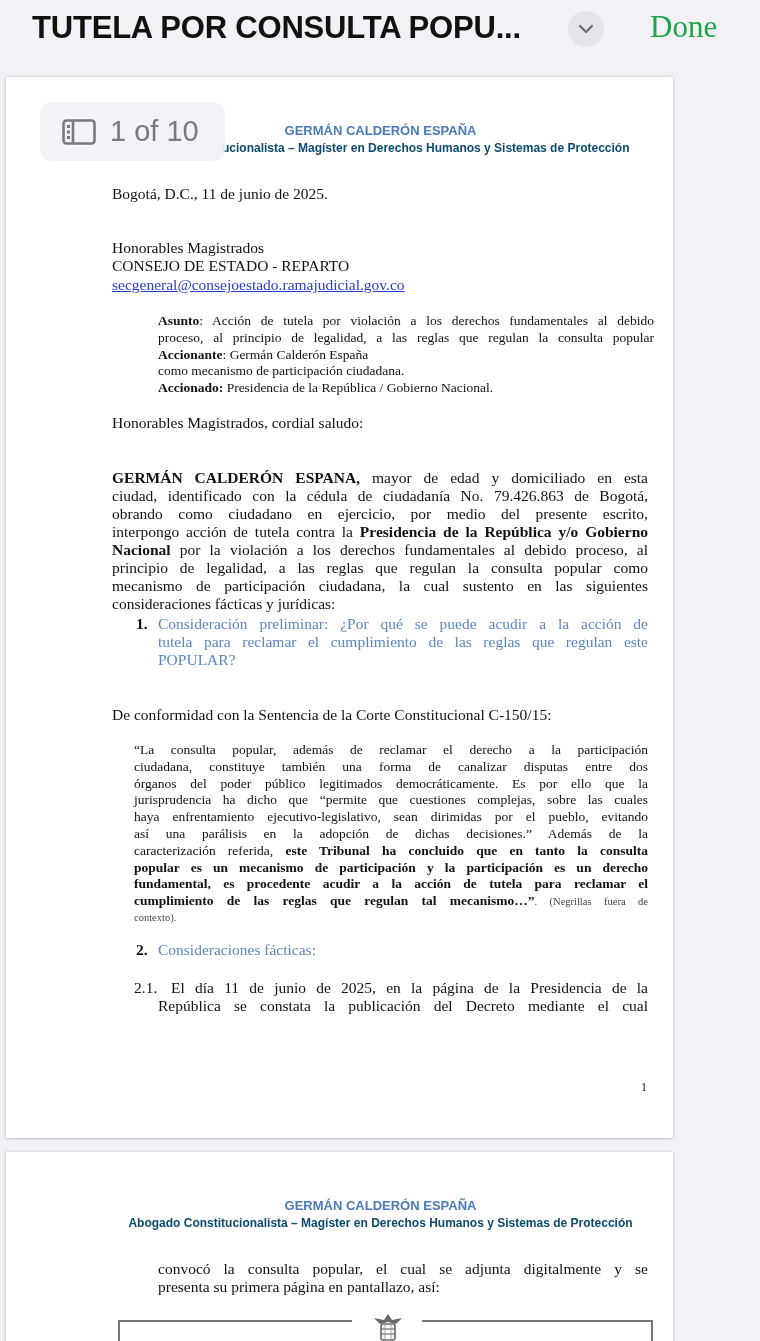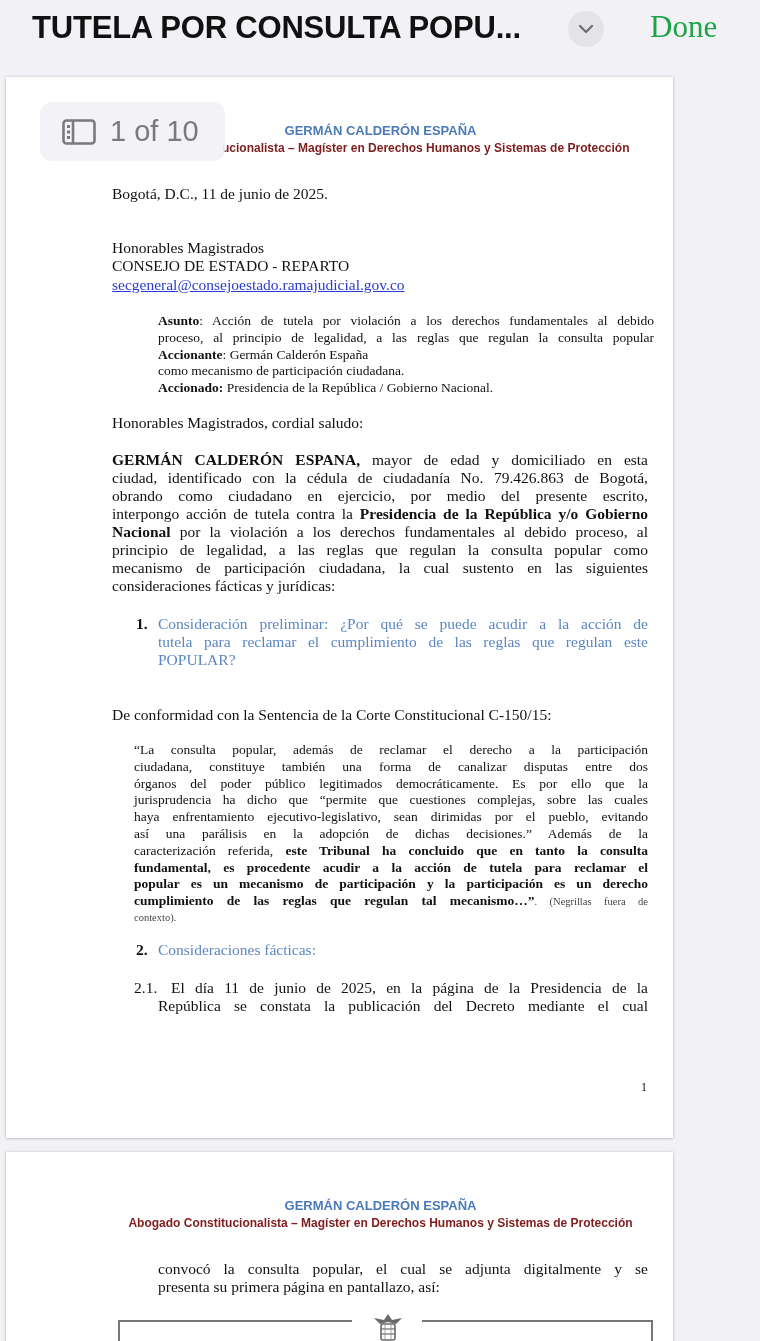--- a/index.html
+++ b/index.html
@@ -11,21 +11,21 @@
   .nav-title { position: absolute; left: 32px; top: 10px; font-family: "Liberation Sans", sans-serif; font-weight: 700; font-size: 31px; color: #111; letter-spacing: -0.2px; white-space: nowrap; }
   .nav-chevron { position: absolute; left: 568px; top: 11px; width: 36px; height: 36px; border-radius: 50%; background: #e3e3e8; display: flex; align-items: center; justify-content: center; }
   .nav-done { position: absolute; left: 650px; top: 9px; font-family: Liberation Serif, serif; font-size: 31px; color: #1fa34a; font-weight: 500; }
 
   
   .page { position: absolute; left: 6px; width: 667px; background: #fff; box-shadow: 0 0 3px rgba(0,0,0,0.18), 0 1px 2px rgba(0,0,0,0.12); }
   .page1 { top: 77px; height: 1061px; }
   .page2 { top: 1152px; height: 200px; }
 
   .hdr-name { position: absolute; left: 0; width: 749px; text-align: center; font-family: "Liberation Sans", sans-serif; font-weight: 700; font-size: 13px; color: #4a7ab8; }
-  .hdr-sub { position: absolute; left: 0; width: 749px; text-align: center; font-family: "Liberation Sans", sans-serif; font-weight: 700; font-size: 12px; color: #7f1d1d; }
+  .hdr-sub { position: absolute; left: 0; width: 749px; text-align: center; font-family: "Liberation Sans", sans-serif; font-weight: 700; font-size: 12px; color: #0c4a6e; }
 
   
   .page-pill { position: absolute; left: 40px; top: 102px; width: 185px; height: 59px; border-radius: 12px; background: rgba(242,242,246,0.92); display: flex; align-items: center; padding-left: 22px; z-index: 5; }
   .page-pill .cnt { font-family: "Liberation Sans", sans-serif; font-size: 29px; color: #7a7a7e; margin-left: 14px; }
 
   .txt { position: absolute; font-size: 15.5px; line-height: 18px; color: #111; }
   .just { text-align: justify; text-align-last: justify; }
   .b { font-weight: 700; }
   .blue { color: #5b86c2; }
   .link { color: #2b3bd0; text-decoration: underline; }
@@ -74,21 +74,21 @@
   <div class="txt small" style="left:152px; top:236px; width:496px;">
     <div class="just"><span class="b">Asunto</span><span>: Acción de tutela por violación a los derechos fundamentales al debido</span></div>
     <div class="just">proceso, al principio de legalidad, a las reglas que regulan la consulta popular</div>
     <div><span class="b">Accionante</span><span>: Germán Calderón España</span></div>
     <div>como mecanismo de participación ciudadana.</div>
     <div><span class="b">Accionado:</span><span> Presidencia de la República / Gobierno Nacional.</span></div>
   </div>
 
   <div class="txt" style="left:106px; top:337px;">Honorables Magistrados, cordial saludo:</div>
 
-  <div class="txt" style="left:106px; top:374px; width:536px;">
+  <div class="txt" style="left:106px; top:392px; width:536px;">
     <div class="just"><span class="b">GERMÁN CALDERÓN ESPANA,</span><span> mayor de edad y domiciliado en esta</span></div>
     <div class="just">ciudad, identificado con la cédula de ciudadanía No. 79.426.863 de Bogotá,</div>
     <div class="just">obrando como ciudadano en ejercicio, por medio del presente escrito,</div>
     <div class="just"><span>interpongo acción de tutela contra la </span><span class="b">Presidencia de la República y/o Gobierno</span></div>
     <div class="just"><span class="b">Nacional</span><span> por la violación a los derechos fundamentales al debido proceso, al</span></div>
     <div class="just">principio de legalidad, a las reglas que regulan la consulta popular como</div>
     <div class="just">mecanismo de participación ciudadana, la cual sustento en las siguientes</div>
     <div>consideraciones fácticas y jurídicas:</div>
   </div>
 
@@ -102,22 +102,22 @@
   <div class="txt" style="left:106px; top:629px;">De conformidad con la Sentencia de la Corte Constitucional C-150/15:</div>
 
   <div class="txt small" style="left:128px; top:665px; width:514px;">
     <div class="just">“La consulta popular, además de reclamar el derecho a la participación</div>
     <div class="just">ciudadana, constituye también una forma de canalizar disputas entre dos</div>
     <div class="just">órganos del poder público legitimados democráticamente. Es por ello que la</div>
     <div class="just">jurisprudencia ha dicho que “permite que cuestiones complejas, sobre las cuales</div>
     <div class="just">haya enfrentamiento ejecutivo-legislativo, sean dirimidas por el pueblo, evitando</div>
     <div class="just">así una parálisis en la adopción de dichas decisiones.” Además de la</div>
     <div class="just"><span>caracterización referida, </span><span class="b">este Tribunal ha concluido que en tanto la consulta</span></div>
+    <div class="just b">popular es un mecanismo de participación y la participación es un derecho</div>
     <div class="just b">fundamental, es procedente acudir a la acción de tutela para reclamar el</div>
-    <div class="just b">popular es un mecanismo de participación y la participación es un derecho</div>
     <div class="just"><span class="b">cumplimiento de las reglas que regulan tal mecanismo…”</span><span class="tiny">. (Negrillas fuera de</span></div>
     <div class="tiny" style="line-height:14px;">contexto).</div>
   </div>
 
   <div class="txt b" style="left:130px; top:864px;">2.</div>
   <div class="txt blue" style="left:152px; top:864px;">Consideraciones fácticas:</div>
 
   <div class="txt" style="left:128px; top:902px;">2.1.</div>
   <div class="txt" style="left:152px; top:902px; width:490px;">
     <div class="just" style="margin-left:13px;">El día 11 de junio de 2025, en la página de la Presidencia de la</div>

